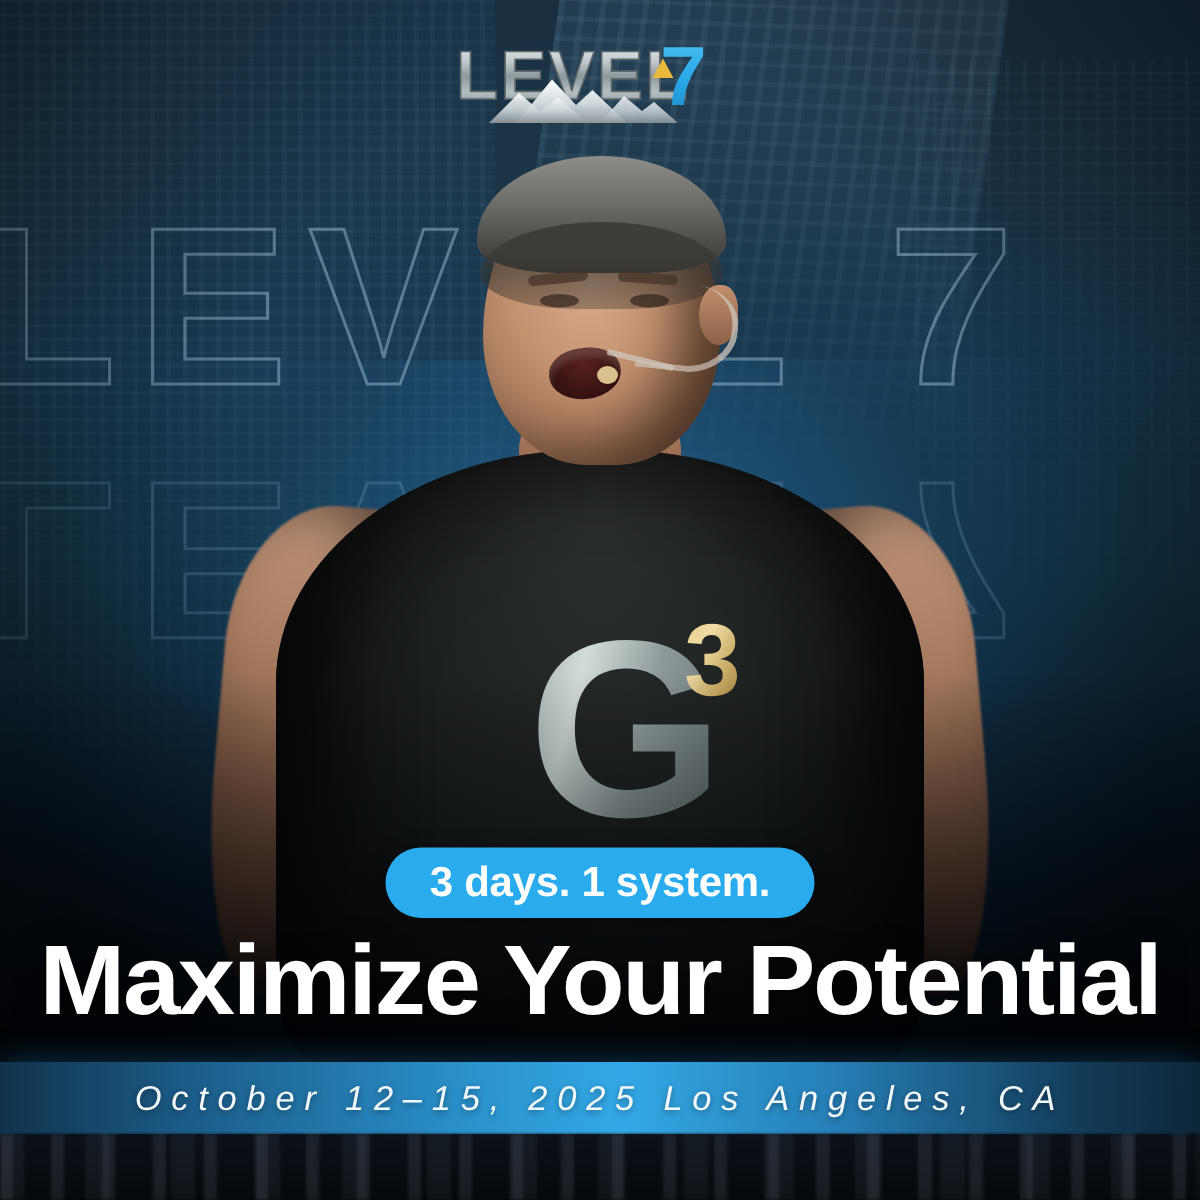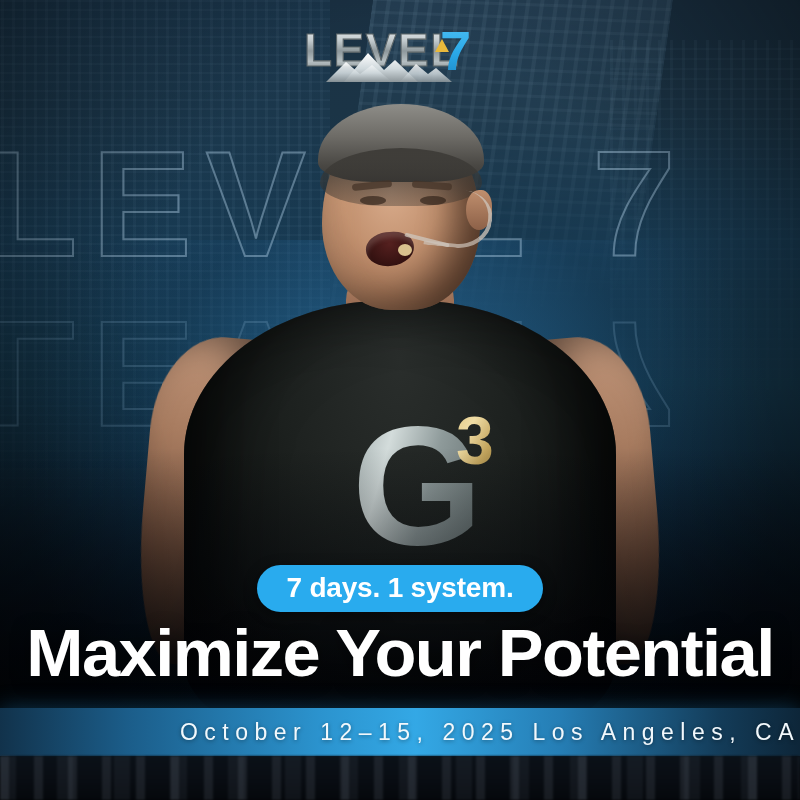--- a/index.html
+++ b/index.html
@@ -401,21 +401,22 @@
       rgba(18,52,78,.96) 0%,
       rgba(28,96,142,.97) 16%,
       rgba(44,150,210,.98) 40%,
       rgba(52,170,232,.99) 52%,
       rgba(38,128,184,.98) 70%,
       rgba(20,62,92,.96) 90%,
       rgba(14,40,60,.94) 100%);
     box-shadow: 0 0 22px rgba(40,150,215,.35);
     display: flex;
     align-items: center;
-    justify-content: flex-end;
+    justify-content: center;
+    font-style: italic;
   }
   .date-text {
     color: #f2f8fc;
     font-size: 23px;
     font-weight: 400;
     letter-spacing: 6.5px;
     white-space: nowrap;
     text-shadow: 0 1px 4px rgba(0,0,0,.40);
   }
 
@@ -509,21 +510,21 @@
       <g>
         <path d="M44 60 L68 31 L84 48 L95 38 L118 60 Z" fill="url(#mtn)"></path>
         <path d="M26 60 L46 40 L60 52 L72 43 L92 60 Z" fill="url(#mtn)" opacity=".92"></path>
         <path d="M100 60 L116 42 L128 52 L136 46 L152 60 Z" fill="url(#mtn)" opacity=".85"></path>
       </g>
     </svg>
   </div>
 
   <div class="content">
     <div class="badge-wrap">
-      <div class="badge">7 days. 1 system.</div>
+      <div class="badge">3 days. 1 system.</div>
     </div>
 
     <h1 class="headline">Maximize Your Potential</h1>
 
     <div class="date-band">
       <span class="date-text">October 12–15, 2025 Los Angeles, CA</span>
     </div>
 
     <div class="crowd"></div>
   </div>

